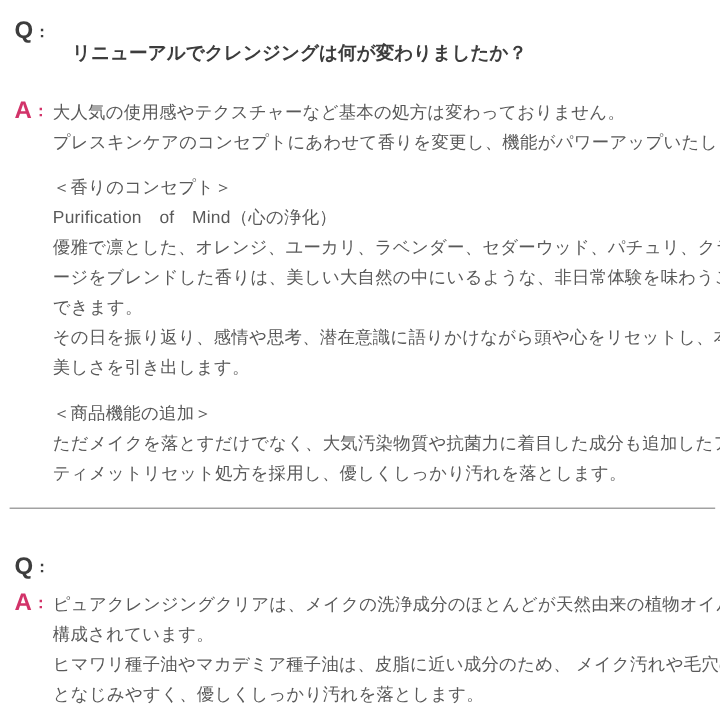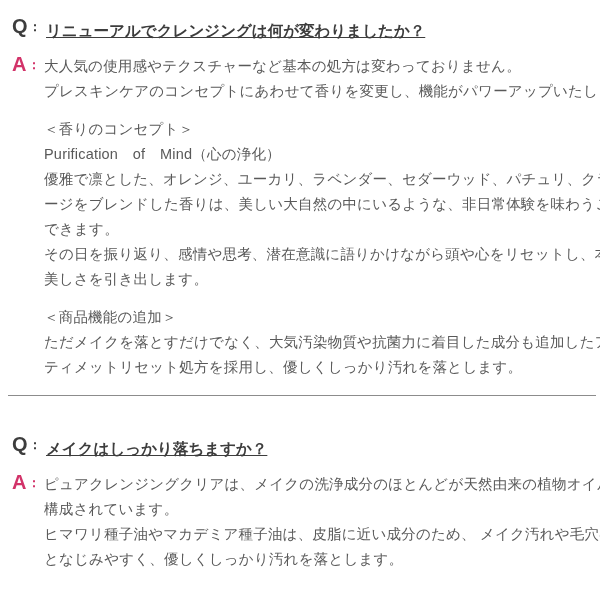--- a/index.html
+++ b/index.html
@@ -35,27 +35,26 @@
   }
   .colon {
     font-weight: bold;
     font-size: 13px;
     line-height: 25px;
     margin-left: 1px;
   }
   .q-marker { color: var(--q-color); }
   .a-marker { color: var(--a-color); }
   .question {
-    margin: 4px;
+    margin: 18px;
     font-size: 15.5px;
     font-weight: bold;
     color: var(--q-color);
     line-height: 25px;
     white-space: nowrap;
-    text-decoration: underline;
   }
   .answer { flex: 1; min-width: 0; }
   .block {
     margin: 2px;
     font-size: 14.5px;
     color: var(--body-color);
     line-height: 25px;
     white-space: pre;      
     letter-spacing: 0.2px;
   }
@@ -105,21 +104,20 @@
   </section>
 
   <hr class="divider">
 
   <section class="faq-item faq-item-2">
     <div class="row q-row">
       <div class="marker q-marker">
         <span class="letter">Q</span>
         <span class="colon">：</span>
       </div>
-      <h2 class="question">メイクはしっかり落ちますか？</h2>
     </div>
     <div class="row a-row">
       <div class="marker a-marker">
         <span class="letter">A</span>
         <span class="colon">：</span>
       </div>
       <div class="answer">
         <p class="block">ピュアクレンジングクリアは、メイクの洗浄成分のほとんどが天然由来の植物オイルで
 構成されています。
 ヒマワリ種子油やマカデミア種子油は、皮脂に近い成分のため、 メイク汚れや毛穴の汚れ

